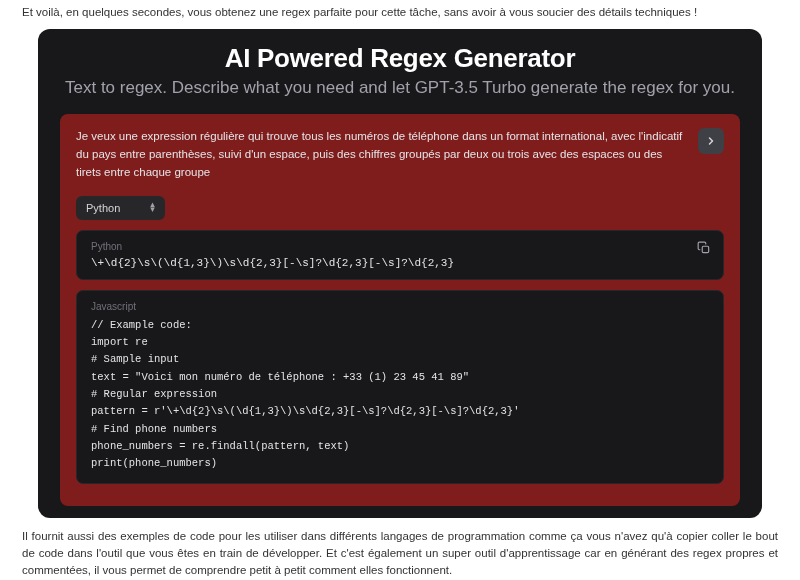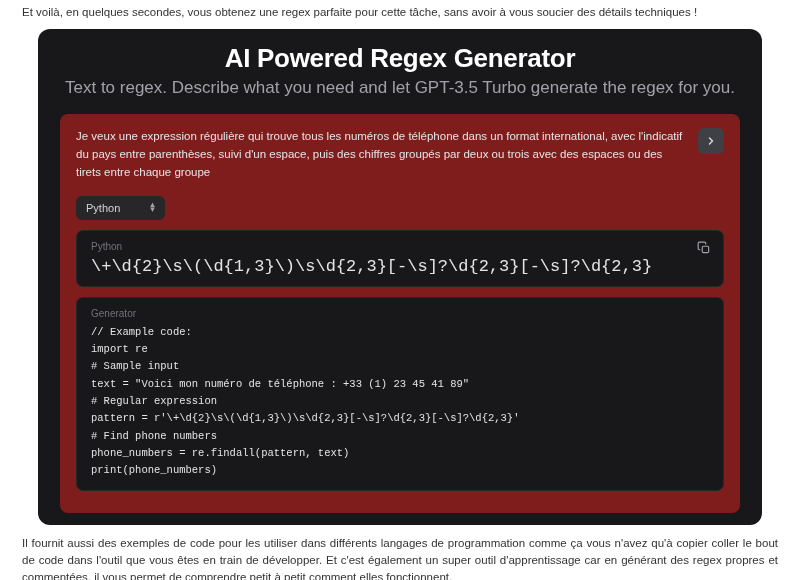--- a/index.html
+++ b/index.html
@@ -87,21 +87,21 @@
       margin-bottom: 10px;
       position: relative;
     }
     .sub-label {
       font-size: 10px;
       color: #71717a;
       margin-bottom: 5px;
     }
     .regex-value {
       font-family: 'Courier New', monospace;
-      font-size: 17px;
+      font-size: 11px;
       color: #e4e4e7;
     }
     .copy-btn {
       position: absolute;
       top: 10px;
       right: 12px;
       cursor: pointer;
       color: #a1a1aa;
     }
     .code-block {
@@ -151,21 +151,21 @@
       <div class="regex-value">\+\d{2}\s\(\d{1,3}\)\s\d{2,3}[-\s]?\d{2,3}[-\s]?\d{2,3}</div>
       <div class="copy-btn">
         <svg width="14" height="14" viewBox="0 0 24 24" fill="none" stroke="currentColor" stroke-width="2" stroke-linecap="round" stroke-linejoin="round">
             <rect x="9" y="9" width="11" height="11" rx="2"></rect>
             <path d="M5 15H4a2 2 0 0 1-2-2V4a2 2 0 0 1 2-2h9a2 2 0 0 1 2 2v1"></path>
           </svg>
       </div>
     </div>
 
     <div class="sub-card">
-      <div class="sub-label">Generator</div>
+      <div class="sub-label">Javascript</div>
       <div class="code-block">// Example code:
 import re
 # Sample input
 text = "Voici mon numéro de téléphone : +33 (1) 23 45 41 89"
 # Regular expression
 pattern = r'\+\d{2}\s\(\d{1,3}\)\s\d{2,3}[-\s]?\d{2,3}[-\s]?\d{2,3}'
 # Find phone numbers
 phone_numbers = re.findall(pattern, text)
 print(phone_numbers)</div>
     </div>

